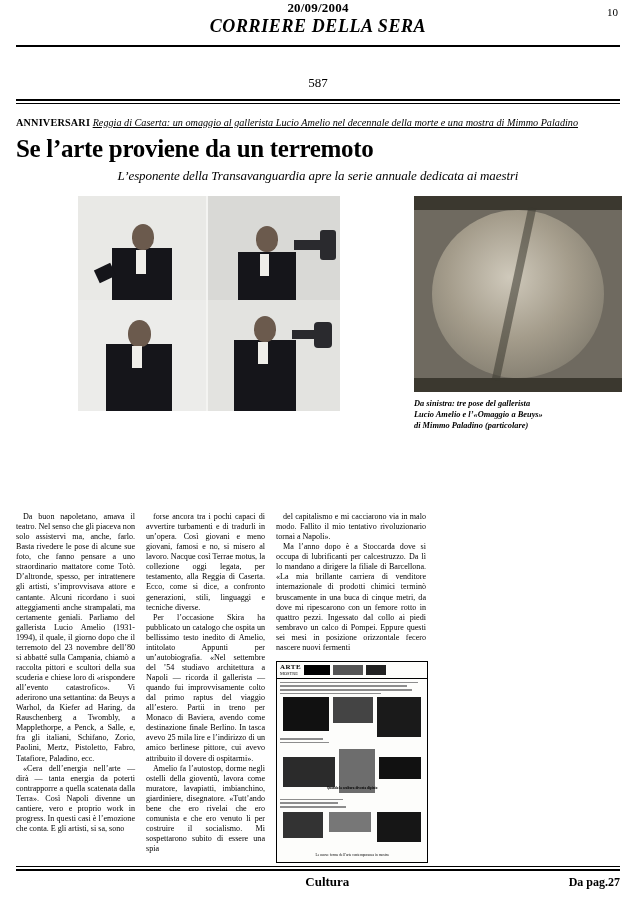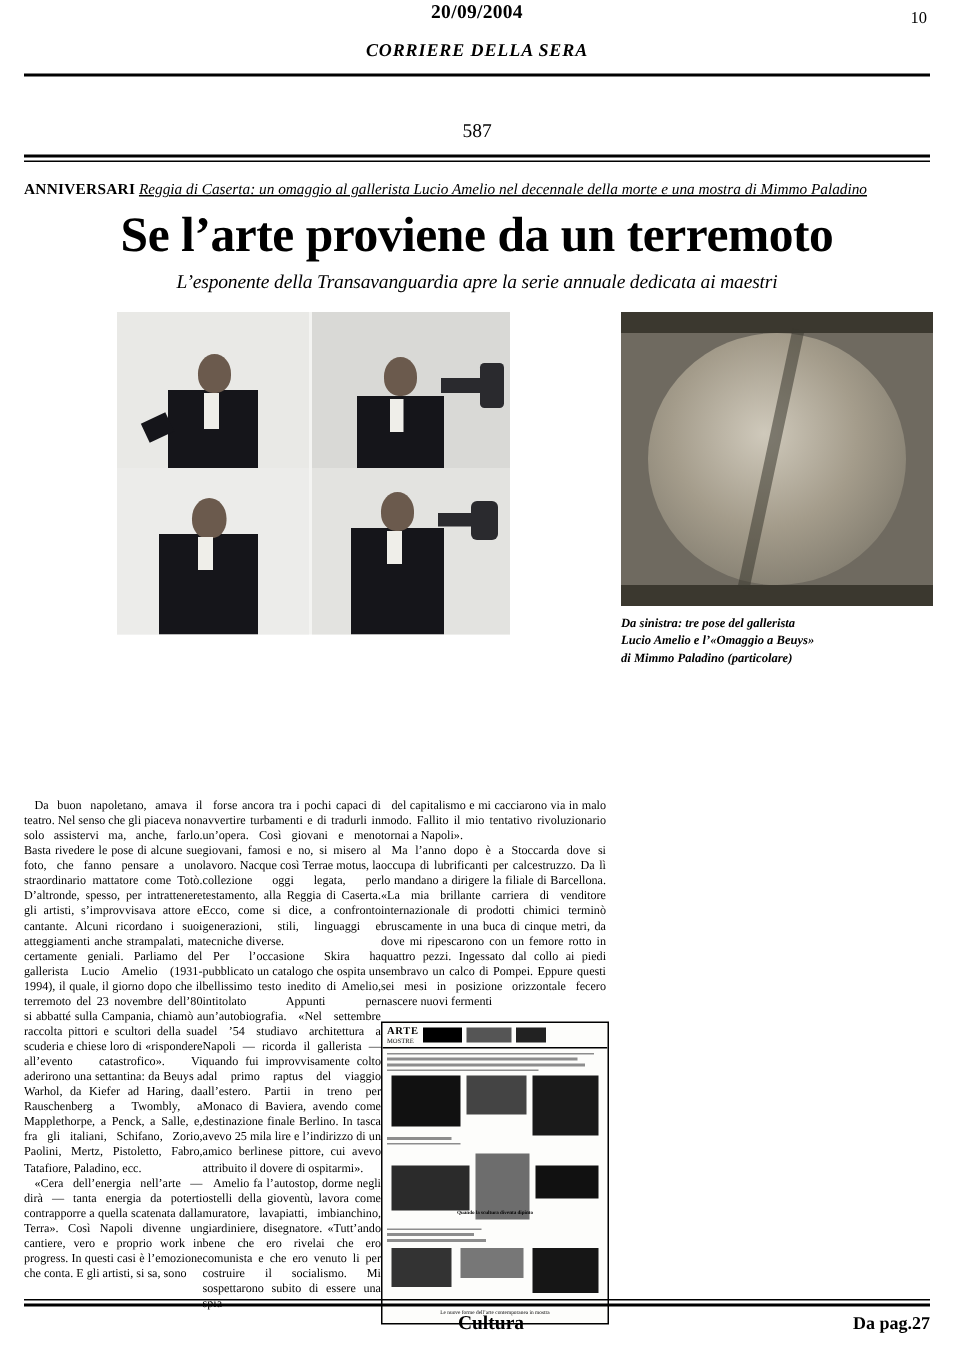--- a/index.html
+++ b/index.html
@@ -34,23 +34,22 @@
   }
   .date {
     font-weight: bold;
     font-size: 13px;
     letter-spacing: 0.2px;
   }
   .paper-title {
     font-family: "Liberation Serif", serif;
     font-weight: bold;
     font-style: italic;
-    font-size: 12px;
+    font-size: 18px;
     letter-spacing: 0.6px;
-    margin-top: 10px;
   }
   .issue-number {
     font-weight: normal;
     font-size: 13px;
     margin-top: 28px;
   }
   .rule-thick {
     border-top: 2.2px solid #000;
     margin-top: 8px;
   }
@@ -66,23 +65,23 @@
   .kicker .label {
     font-weight: bold;
     font-style: normal;
     letter-spacing: 0.2px;
   }
   .kicker .kicker-text {
     font-style: italic;
     text-decoration: underline;
   }
   .headline {
-    text-align: center;
-    font-weight: bold;
-    font-size: 33px;
+    text-align: left;
+    font-weight: bold;
+    font-size: 25px;
     line-height: 1.05;
     margin-top: 6px;
     letter-spacing: -0.3px;
   }
   .subhead {
     text-align: center;
     font-style: italic;
     font-size: 13px;
     margin-top: 6px;
     letter-spacing: -0.1px;
@@ -159,26 +158,26 @@
     font-weight: bold;
     font-size: 8.4px;
     line-height: 1.32;
     font-style: italic;
   }
   .caption .cap-line { display: block; }
 
   
   .cols {
     position: absolute;
-    top: 532px;
+    top: 512px;
     left: 16px;
     width: 604px;
     height: 348px;
     display: flex;
-    gap: 0;
+    gap: 11px;
   }
   .col {
     width: 119px;
     font-size: 8.1px;
     line-height: 1.245;
     text-align: justify;
     hyphens: auto;
   }
   .col p {
     margin: 0;

